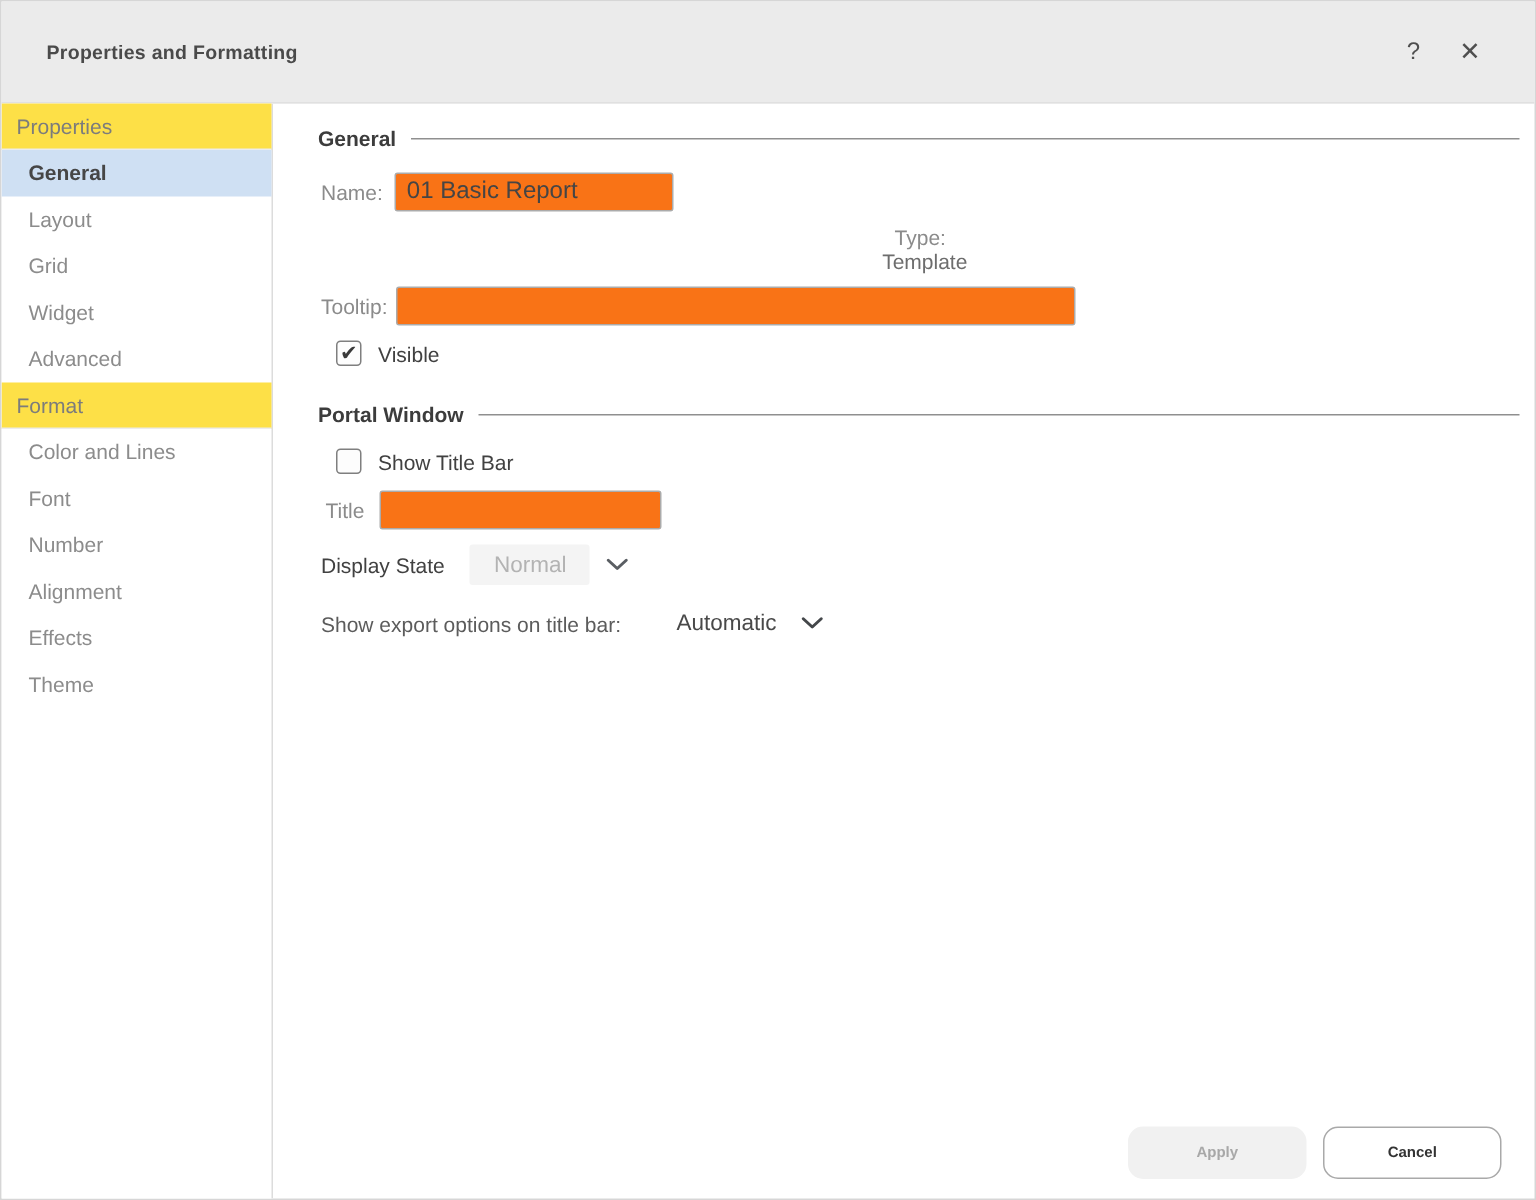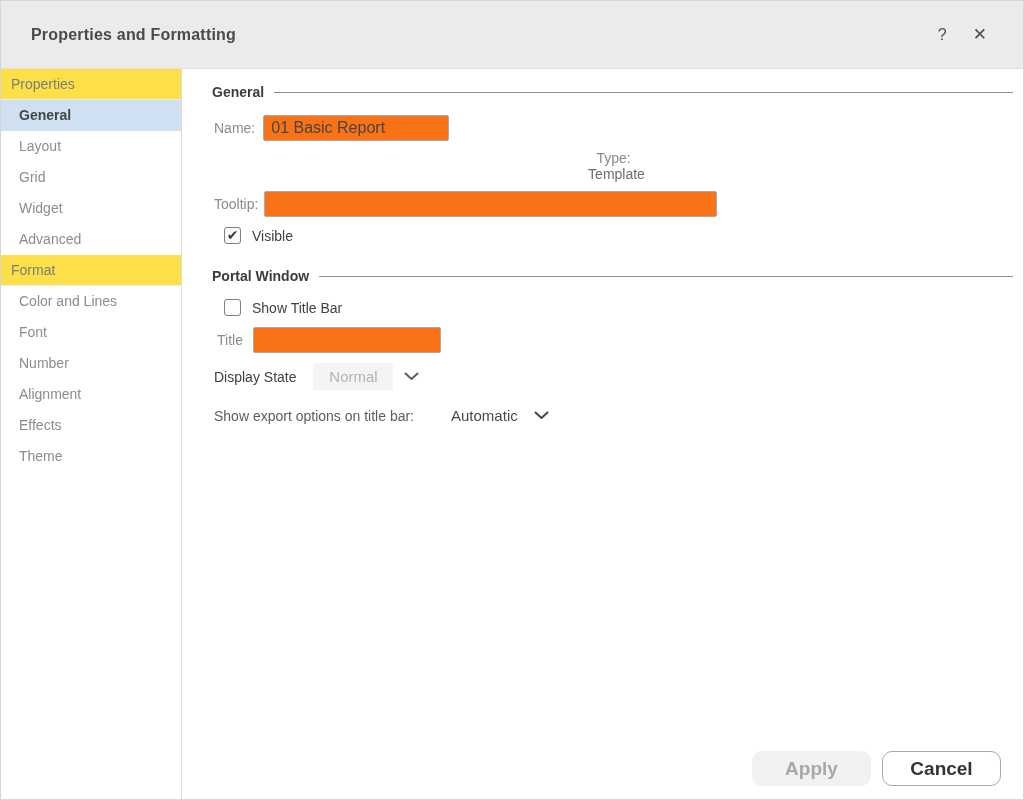--- a/index.html
+++ b/index.html
@@ -17,21 +17,21 @@
   
   .titlebar {
     height: 68px;
     background: #ebebeb;
     display: flex;
     align-items: center;
     padding: 0 36px 0 30px;
     border-bottom: 1px solid #e0e0e0;
   }
   .titlebar .title {
-    font-size: 16px;
+    font-size: 13px;
     font-weight: bold;
     color: #4a4a4a;
     letter-spacing: 0.2px;
     flex: 1;
   }
   .titlebar-icons { display: flex; align-items: center; gap: 26px; }
   .tb-icon {
     color: #4f4f4f;
     font-size: 17px;
     line-height: 1;
@@ -170,21 +170,21 @@
     position: absolute;
     right: 22px;
     bottom: 14px;
     display: flex;
     gap: 11px;
   }
   .btn {
     min-width: 119px;
     height: 35px;
     font-family: "Liberation Sans", sans-serif;
-    font-size: 19px;
+    font-size: 10px;
     font-weight: bold;
     border-radius: 10px;
     cursor: pointer;
   }
   .btn.disabled {
     background: #f1f1f1;
     color: #a8a8a8;
     border: none;
     cursor: default;
   }

